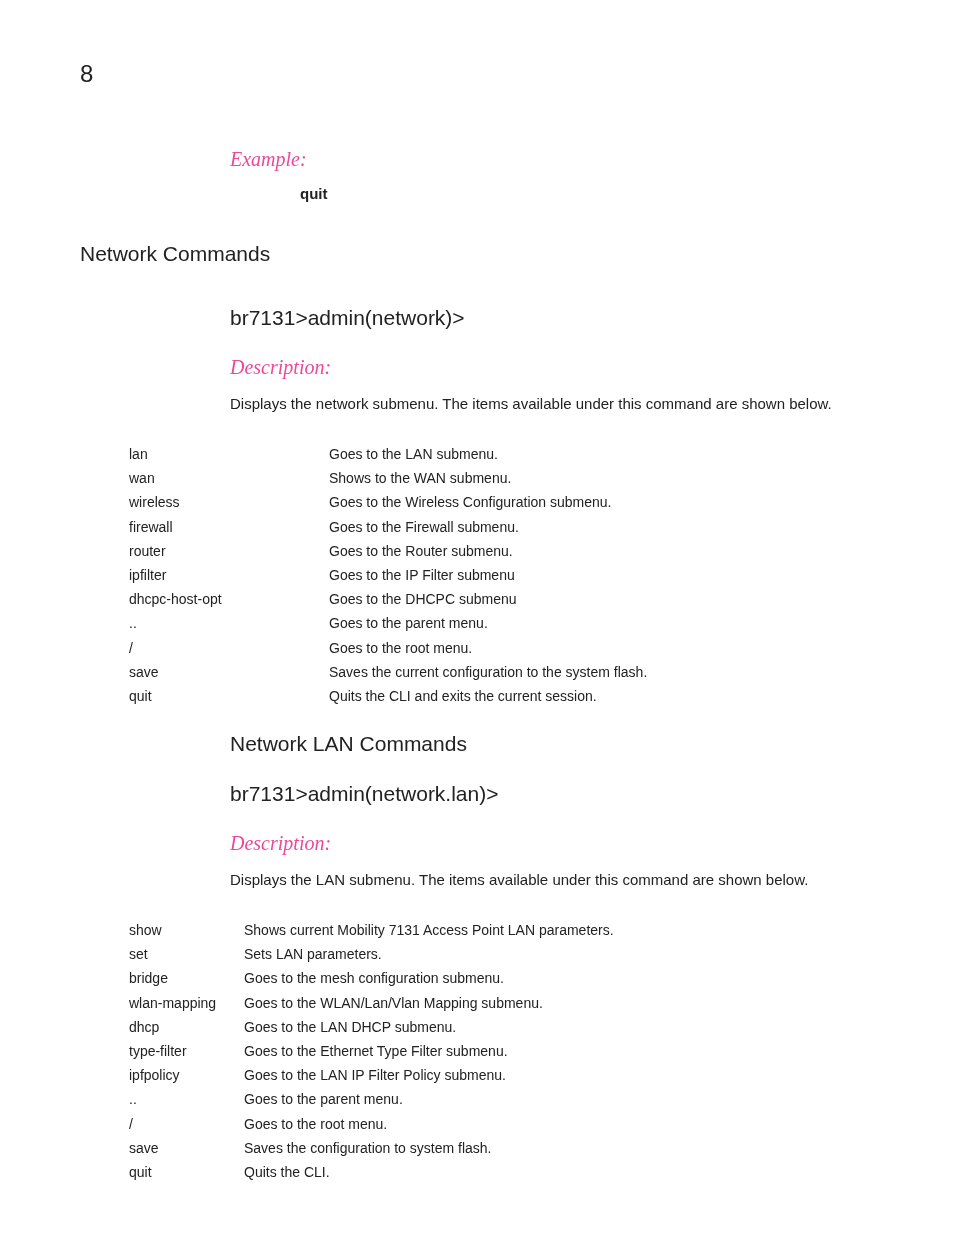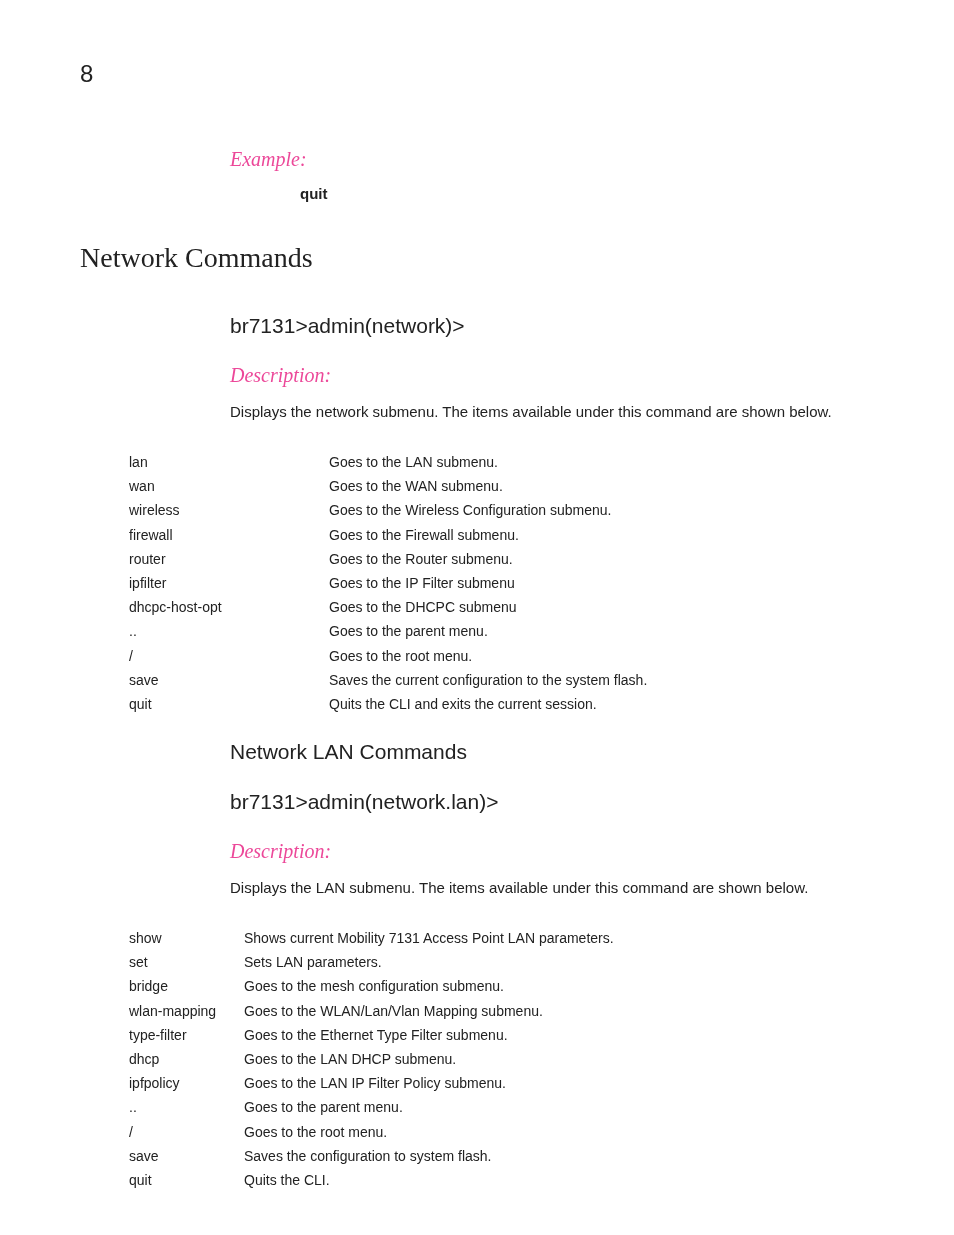--- a/index.html
+++ b/index.html
@@ -33,22 +33,22 @@
   }
   .example-code {
     font-family: Arial, Helvetica, sans-serif;
     font-size: 15px;
     font-weight: bold;
     margin-left: 70px;
     margin-bottom: 40px;
     display: inline-block;
   }
   .h1 {
-    font-family: Liberation Serif, serif;
-    font-size: 28px;
+    font-family: Liberation Sans, sans-serif;
+    font-size: 21px;
     font-weight: normal;
     margin: 0 0 40px 0;
   }
   .h2 {
     font-family: Arial, Helvetica, sans-serif;
     font-size: 21px;
     font-weight: normal;
     margin: 0 0 26px 0;
   }
   .h2.spaced {
@@ -104,21 +104,21 @@
 
   <div class="table-outdent">
     <table class="cmd-table t1">
       <tbody>
         <tr>
             <td class="cmd">lan</td>
             <td>Goes to the LAN submenu.</td>
           </tr>
         <tr>
             <td class="cmd">wan</td>
-            <td>Goes to the WAN submenu.</td>
+            <td>Shows to the WAN submenu.</td>
           </tr>
         <tr>
             <td class="cmd">wireless</td>
             <td>Goes to the Wireless Configuration submenu.</td>
           </tr>
         <tr>
             <td class="cmd">firewall</td>
             <td>Goes to the Firewall submenu.</td>
           </tr>
         <tr>
@@ -173,28 +173,28 @@
           </tr>
         <tr>
             <td class="cmd">bridge</td>
             <td>Goes to the mesh configuration submenu.</td>
           </tr>
         <tr>
             <td class="cmd">wlan-mapping</td>
             <td>Goes to the WLAN/Lan/Vlan Mapping submenu.</td>
           </tr>
         <tr>
+            <td class="cmd">dhcp</td>
+            <td>Goes to the LAN DHCP submenu.</td>
+          </tr>
+        <tr>
             <td class="cmd">type-filter</td>
             <td>Goes to the Ethernet Type Filter submenu.</td>
           </tr>
         <tr>
-            <td class="cmd">dhcp</td>
-            <td>Goes to the LAN DHCP submenu.</td>
-          </tr>
-        <tr>
             <td class="cmd">ipfpolicy</td>
             <td>Goes to the LAN IP Filter Policy submenu.</td>
           </tr>
         <tr>
             <td class="cmd">..</td>
             <td>Goes to the parent menu.</td>
           </tr>
         <tr>
             <td class="cmd">/</td>
             <td>Goes to the root menu.</td>

